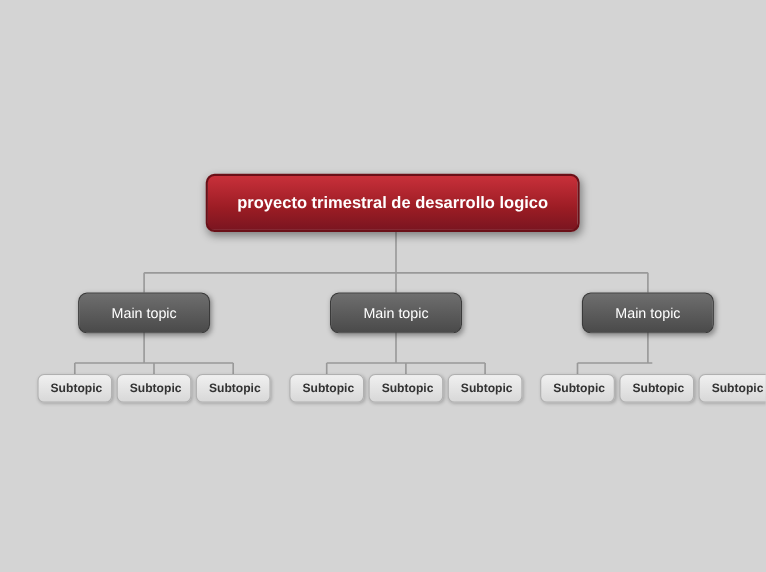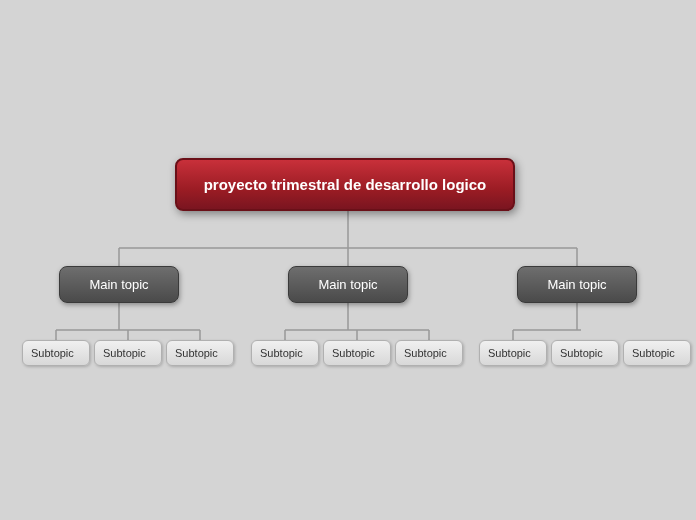--- a/index.html
+++ b/index.html
@@ -9,20 +9,21 @@
       background-color: #d4d4d4;
       font-family: Arial, sans-serif;
       overflow: hidden;
       position: relative;
     }
 
     .canvas {
       width: 581px;
       height: 520px;
       position: relative;
+      margin-left: 12px;
     }
 
     
     .lines-svg {
       position: absolute;
       top: 0; left: 0;
       width: 100%;
       height: 100%;
       pointer-events: none;
     }
@@ -64,24 +65,25 @@
 
     
     .subtopic {
       position: absolute;
       width: 68px;
       padding: 6px 8px;
       background: linear-gradient(180deg, #f0f0f0 0%, #d8d8d8 100%);
       border-radius: 6px;
       border: 1px solid #b0b0b0;
       box-shadow: 1px 1px 3px rgba(0,0,0,0.2);
-      text-align: left;
+      text-align: right;
       color: #333;
       font-size: 11px;
       cursor: pointer;
+      font-weight: bold;
     }
   </style>
 </head>
 <body>
 
 <div class="canvas">
 
   <svg class="lines-svg">
 
     <line x1="348" y1="210" x2="348" y2="248" stroke="#999" stroke-width="1.5"></line>

